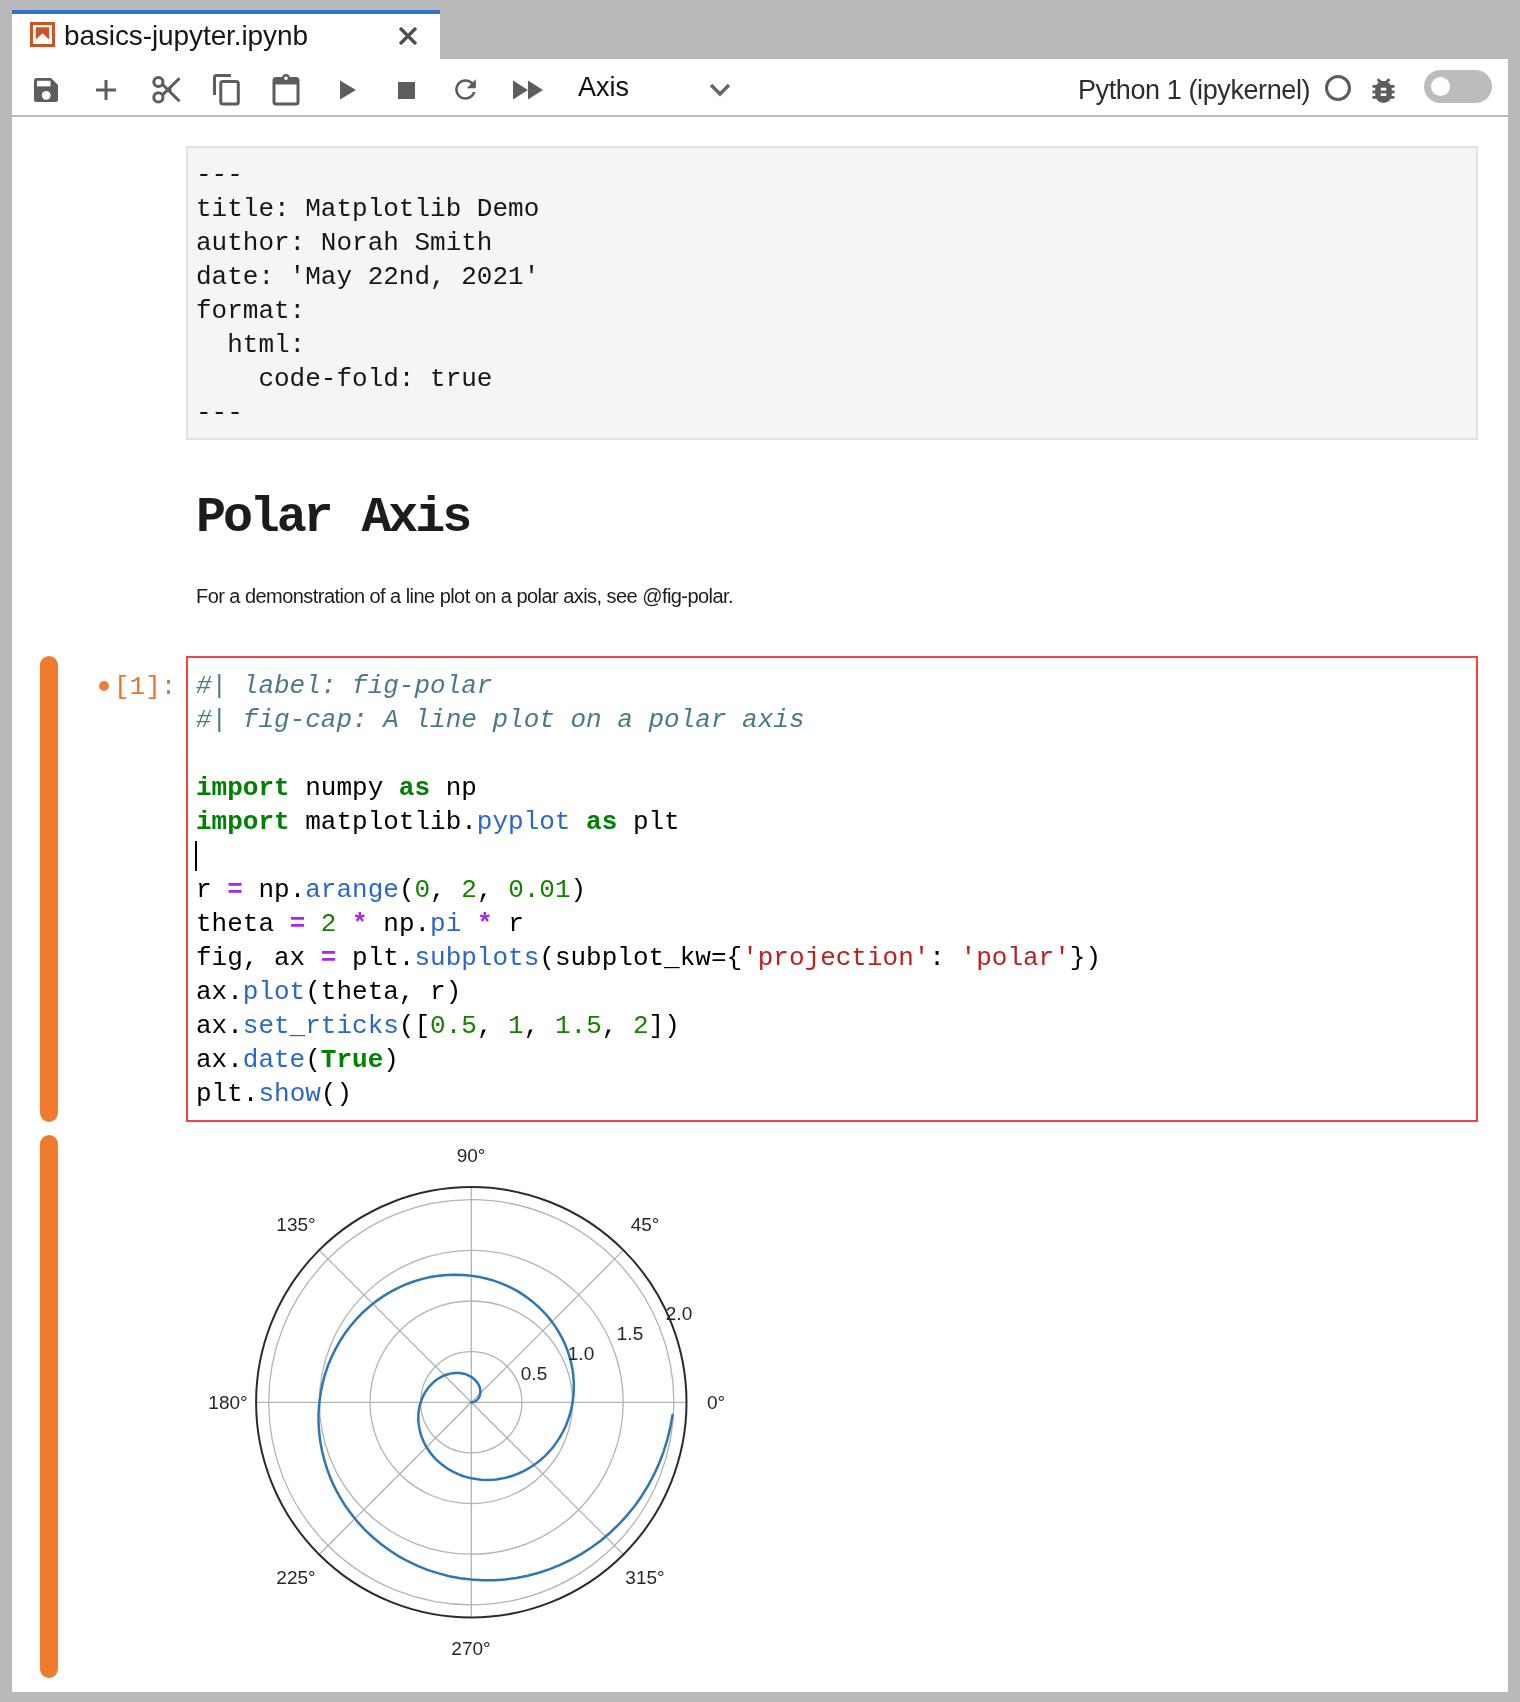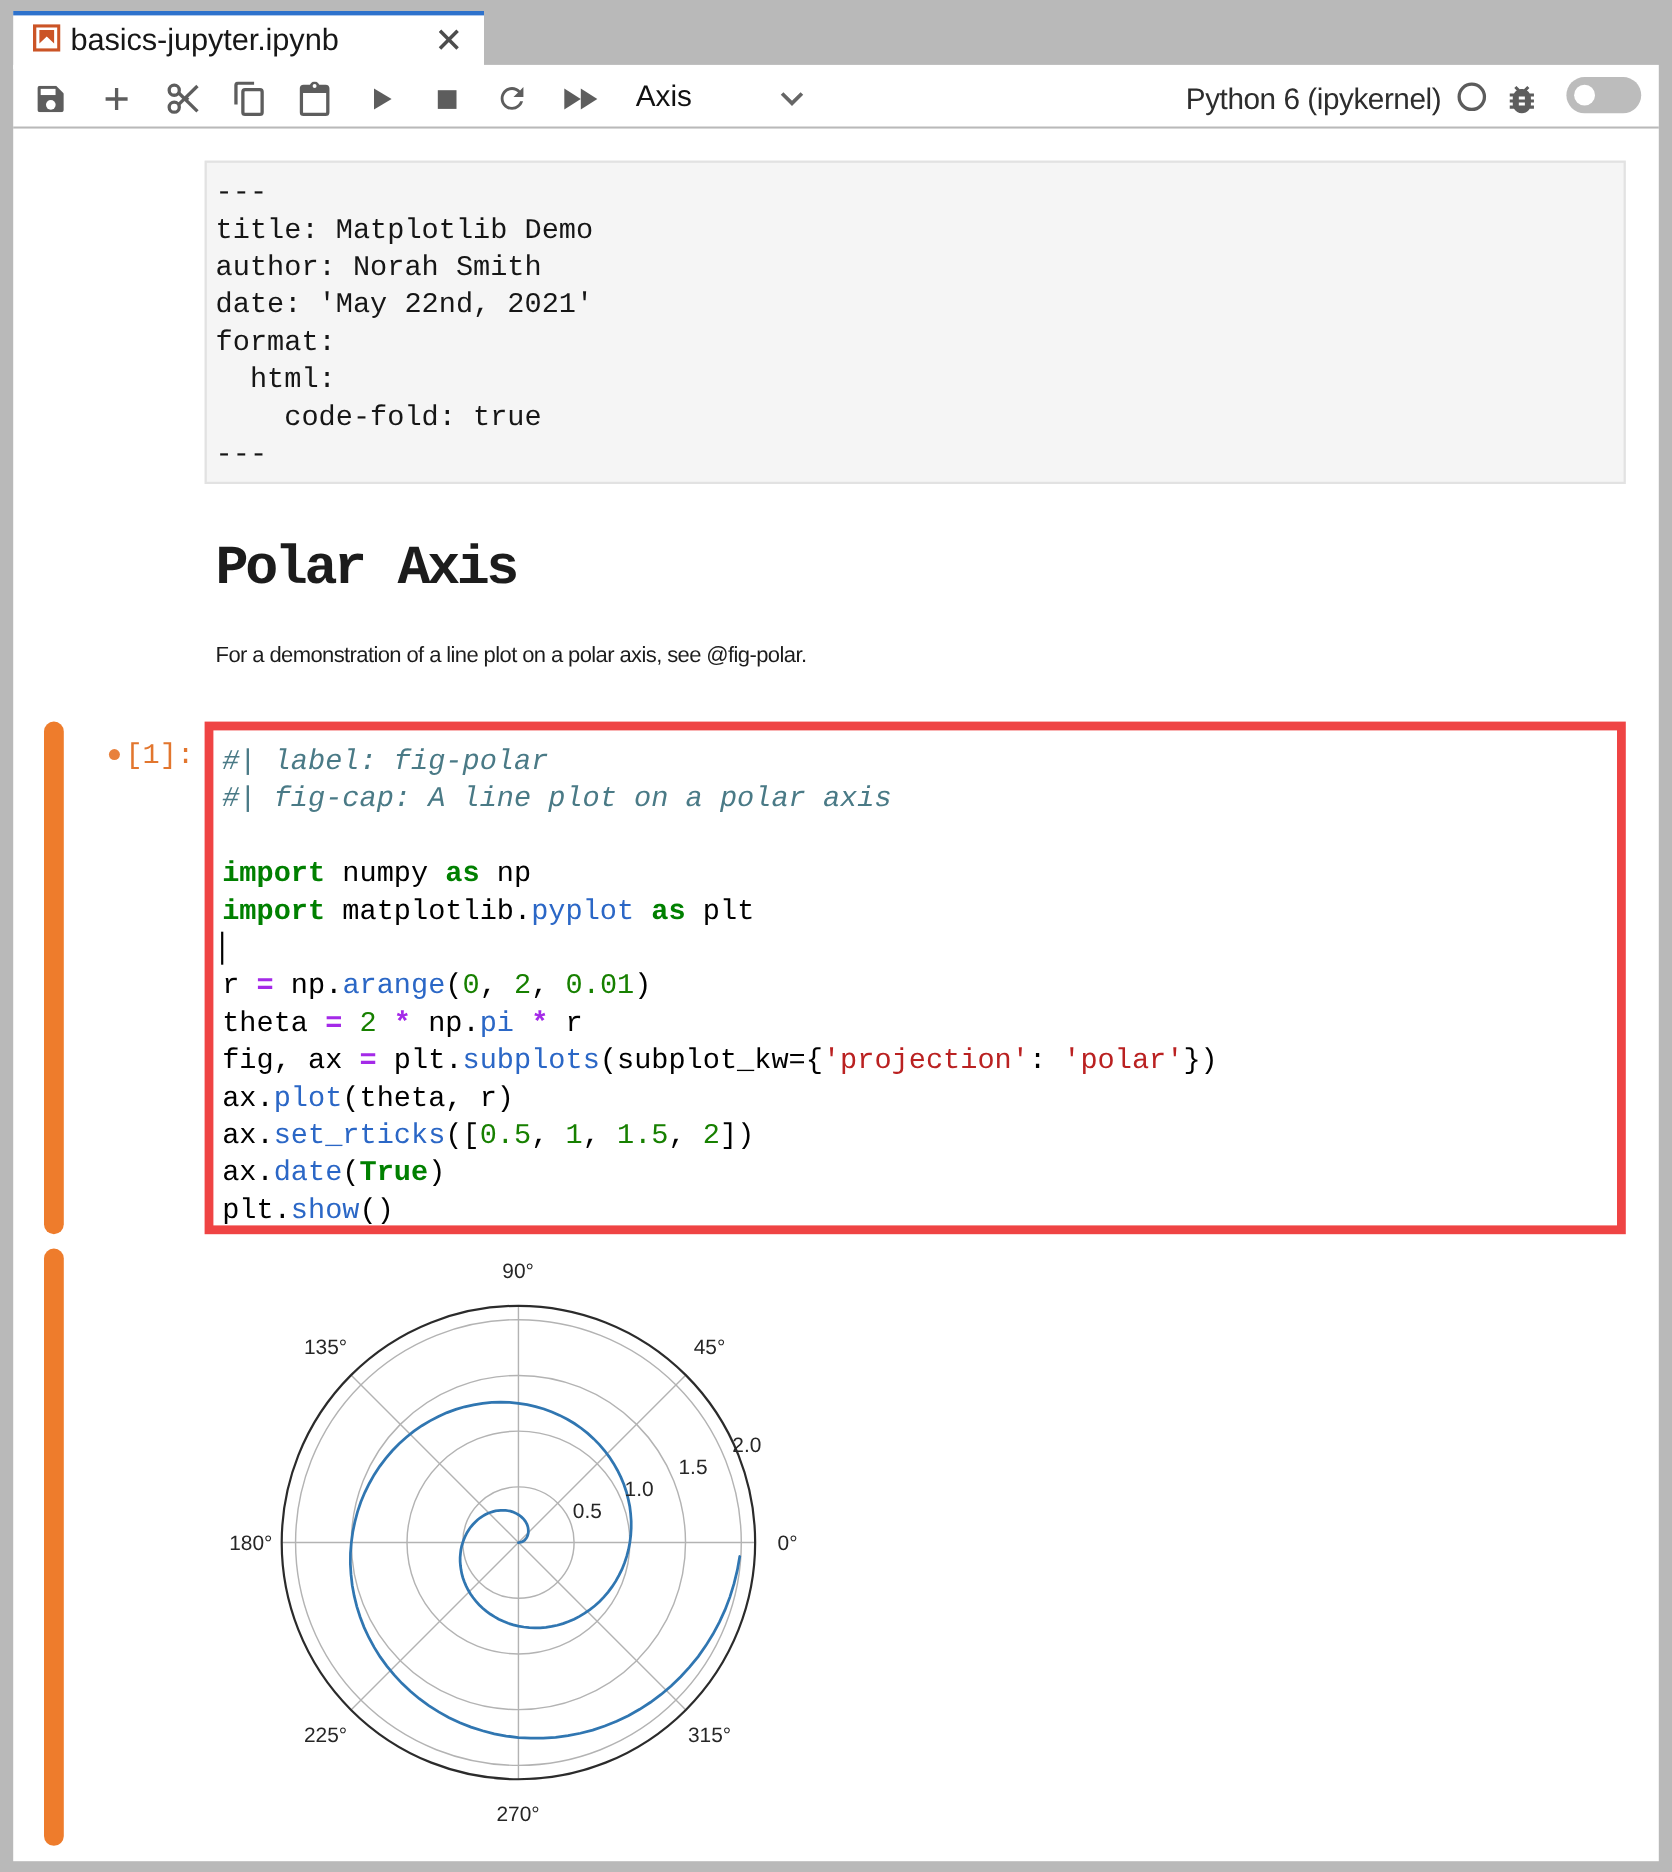--- a/index.html
+++ b/index.html
@@ -72,21 +72,21 @@
 <svg class="abs" style="left:512px;top:80px" width="32" height="20" viewBox="0 0 32 20">
 <path d="M1 0.5 L16 10 L1 19.5 Z" fill="#5d5d5d"></path>
 <path d="M16 0.5 L31 10 L16 19.5 Z" fill="#5d5d5d"></path>
 </svg>
 
 <div class="abs" style="left:578px;top:72px;font-size:27px;color:#111;">Axis</div>
 <svg class="abs" style="left:709px;top:83px" width="22" height="14" viewBox="0 0 22 14">
   <path d="M2 2 L11 11 L20 2" fill="none" stroke="#666" stroke-width="3.4"></path>
 </svg>
 
-<div class="abs" style="left:1078px;top:75px;width:230px;font-size:27px;letter-spacing:-0.4px;color:#2d2d2d;white-space:nowrap;">Python 6 (ipykernel)</div>
+<div class="abs" style="left:1078px;top:75px;width:230px;font-size:27px;letter-spacing:-0.4px;color:#2d2d2d;white-space:nowrap;">Python 1 (ipykernel)</div>
 
 <svg class="abs" style="left:1324px;top:74px" width="28" height="28" viewBox="0 0 28 28">
   <circle cx="14" cy="14" r="11.5" fill="none" stroke="#5c5c5c" stroke-width="3"></circle>
 </svg>
 
 <svg class="abs" style="left:1367px;top:74px" width="33" height="33" viewBox="0 0 24 24">
   <path fill="#5d5d5d" d="M20 8h-2.81c-.45-.78-1.07-1.45-1.82-1.96L17 4.41 15.59 3l-2.17 2.17C12.96 5.06 12.49 5 12 5c-.49 0-.96.06-1.41.17L8.41 3 7 4.41l1.62 1.63C7.88 6.55 7.26 7.22 6.81 8H4v2h2.09c-.05.33-.09.66-.09 1v1H4v2h2v1c0 .34.04.67.09 1H4v2h2.81c1.04 1.79 2.97 3 5.19 3s4.15-1.21 5.19-3H20v-2h-2.09c.05-.33.09-.66.09-1v-1h2v-2h-2v-1c0-.34-.04-.67-.09-1H20V8zm-6 8h-4v-2h4v2zm0-4h-4v-2h4v2z"></path>
 </svg>
 
 <div class="abs" style="left:1424px;top:70px;width:68px;height:33px;border-radius:17px;background:#bcbcbc;"></div>
@@ -107,21 +107,21 @@
 
 <div class="abs" style="left:196px;top:585px;font-size:20px;letter-spacing:-0.55px;color:#1c1c1c;">For a demonstration of a line plot on a polar axis, see @fig-polar.</div>
 
 <div class="abs" style="left:40px;top:656px;width:18px;height:466px;border-radius:9px;background:#ee7c2c;"></div>
 
 <div class="abs" style="left:40px;top:1135px;width:18px;height:543px;border-radius:9px;background:#ee7c2c;"></div>
 
 <div class="abs" style="left:99px;top:681px;width:10px;height:10px;border-radius:50%;background:#e8803c;"></div>
 <pre class="abs" style="left:114px;top:670px;color:#e2762e;">[1]:</pre>
 
-<div class="abs" style="left:186px;top:656px;width:1292px;height:466px;box-sizing:border-box;background:#ffffff;border:8px solid #ef4444;padding:11px 0 0 8px;">
+<div class="abs" style="left:186px;top:656px;width:1292px;height:466px;box-sizing:border-box;background:#ffffff;border:2px solid #ef4444;padding:11px 0 0 8px;">
 <pre><span class="cmt">#| label: fig-polar</span>
 <span class="cmt">#| fig-cap: A line plot on a polar axis</span>
 
 <span class="kw">import</span> numpy <span class="kw">as</span> np
 <span class="kw">import</span> matplotlib.<span class="prop">pyplot</span> <span class="kw">as</span> plt
 <span style="border-left:2.5px solid #000;margin-left:-1px;"> </span>
 r <span class="op">=</span> np.<span class="prop">arange</span>(<span class="num">0</span>, <span class="num">2</span>, <span class="num">0.01</span>)
 theta <span class="op">=</span> <span class="num">2</span> <span class="op">*</span> np.<span class="prop">pi</span> <span class="op">*</span> r
 fig, ax <span class="op">=</span> plt.<span class="prop">subplots</span>(subplot_kw={<span class="str">'projection'</span>: <span class="str">'polar'</span>})
 ax.<span class="prop">plot</span>(theta, r)

